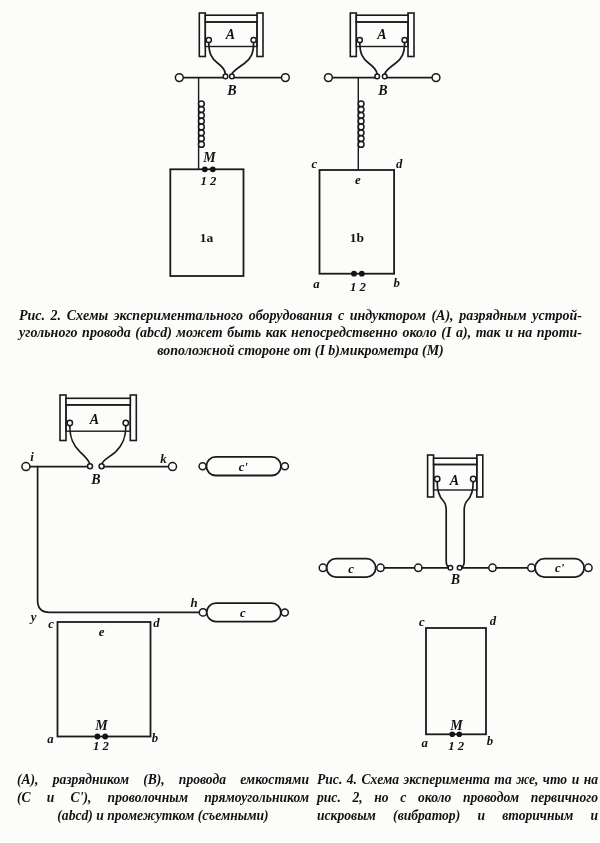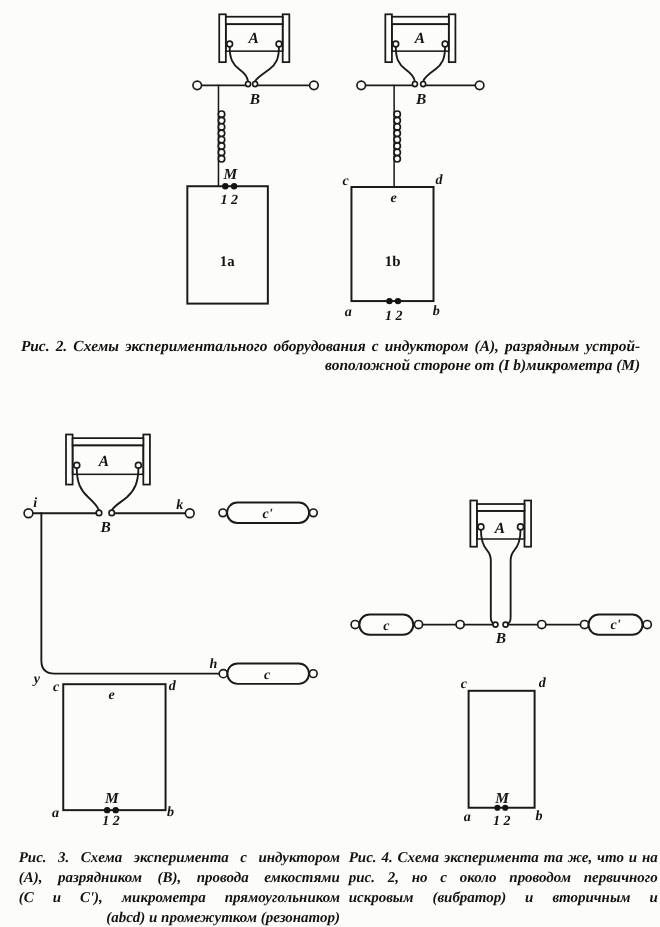--- a/index.html
+++ b/index.html
@@ -24,21 +24,21 @@
   .t13{font-size:14px;}
   .t12{font-size:12.8px;}
   .upr{font-style:normal;font-size:13.5px;}
   
   .caption{position:absolute;font-style:italic;font-weight:bold;color:#121212;}
   .cap2{left:19px;top:307px;width:563px;font-size:14px;line-height:17.3px;}
   .cap3{left:17px;top:771px;width:292px;font-size:13.6px;line-height:18px;}
   .cap4{left:317px;top:771px;width:281px;font-size:13.6px;line-height:18px;}
   .capline{white-space:nowrap;}
   .capline.just{text-align:justify;text-align-last:justify;white-space:normal;}
-  .capline.center{text-align:right;white-space:normal;}
+  .capline.center{text-align:center;white-space:normal;}
 </style>
 </head>
 <body>
 
 <div class="page">
 
 <svg class="art" viewBox="0 0 600 843">
 
   <g>
 
@@ -202,28 +202,28 @@
     <text class="t12" x="493" y="624.5">d</text>
     <text class="t12" x="424.8" y="746.8">a</text>
     <text class="t12" x="490" y="745.2">b</text>
     <text class="t13" x="456.4" y="729.8">M</text>
     <text class="t12" x="456.2" y="750.2">1 2</text>
   </g>
 </svg>
 
   <div class="caption cap2">
     <div class="capline just"><span class="caplabel">Рис. 2.</span> <span>Схемы экспериментального оборудования с индуктором (А), разрядным устрой-</span></div>
+    <div class="capline just">угольного провода (abcd) может быть как непосредственно около (I a), так и на проти-</div>
     <div class="capline center">воположной стороне от (I b)микрометра (М)</div>
   </div>
 
   <div class="caption cap3">
-    <div class="capline just"><span class="caplabel">Рис. 3.</span> <span>Схема эксперимента с индуктором</span></div>
     <div class="capline just">(А), разрядником (В), провода емкостями</div>
-    <div class="capline just">(С и С'), микрометра прямоугольником</div>
-    <div class="capline center">(abcd) и промежутком (резонатор)</div>
+    <div class="capline just">(С и С'), проволочным прямоугольником</div>
+    <div class="capline center">(abcd) и промежутком (съемными)</div>
   </div>
 
   <div class="caption cap4">
     <div class="capline just"><span class="caplabel">Рис. 4.</span> <span>Схема эксперимента та же, что и на</span></div>
     <div class="capline just">рис. 2, но с около проводом первичного</div>
     <div class="capline just">искровым (вибратор) и вторичным и</div>
   </div>
 
 </div>
 

